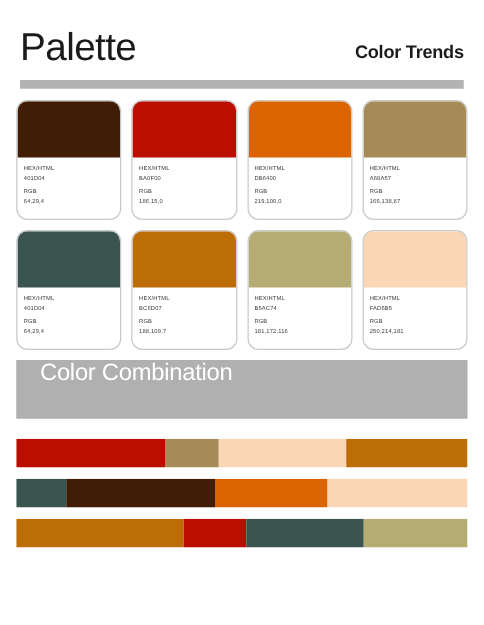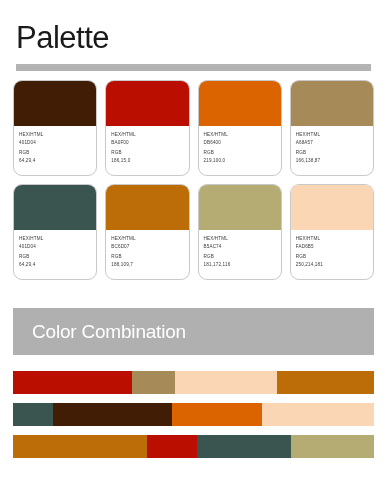--- a/index.html
+++ b/index.html
@@ -93,25 +93,24 @@
   .info-value {
     font-size: 4.6px;
     color: #3a3a3a;
     letter-spacing: 0.15px;
     line-height: 1.45;
     margin-bottom: 3px;
   }
 
   
   .banner {
-    margin: 28px 13px 0 13px;
+    margin: 8px 13px 0 13px;
     height: 47px;
     background: #b0b0b0;
     display: flex;
-    align-items: center;
     padding-left: 19px;
   }
 
   .banner-title {
     font-size: 19px;
     font-weight: 400;
     color: #ffffff;
     letter-spacing: -0.2px;
   }
 
@@ -132,20 +131,21 @@
 
   .bar-seg { height: 100%; }
 </style>
 </head>
 <body>
 
 <div class="page">
 
   <div class="header">
     <div class="page-title">Palette</div>
+    <div class="header-subtitle">Color Trends</div>
   </div>
 
   <div class="header-rule"></div>
 
   <div class="grid">
       <div class="card">
         <div class="card-swatch" style="background: rgb(64, 29, 4);"></div>
         <div class="card-info">
           <div class="info-label">HEX/HTML</div>
           <div class="info-value">401D04</div>

